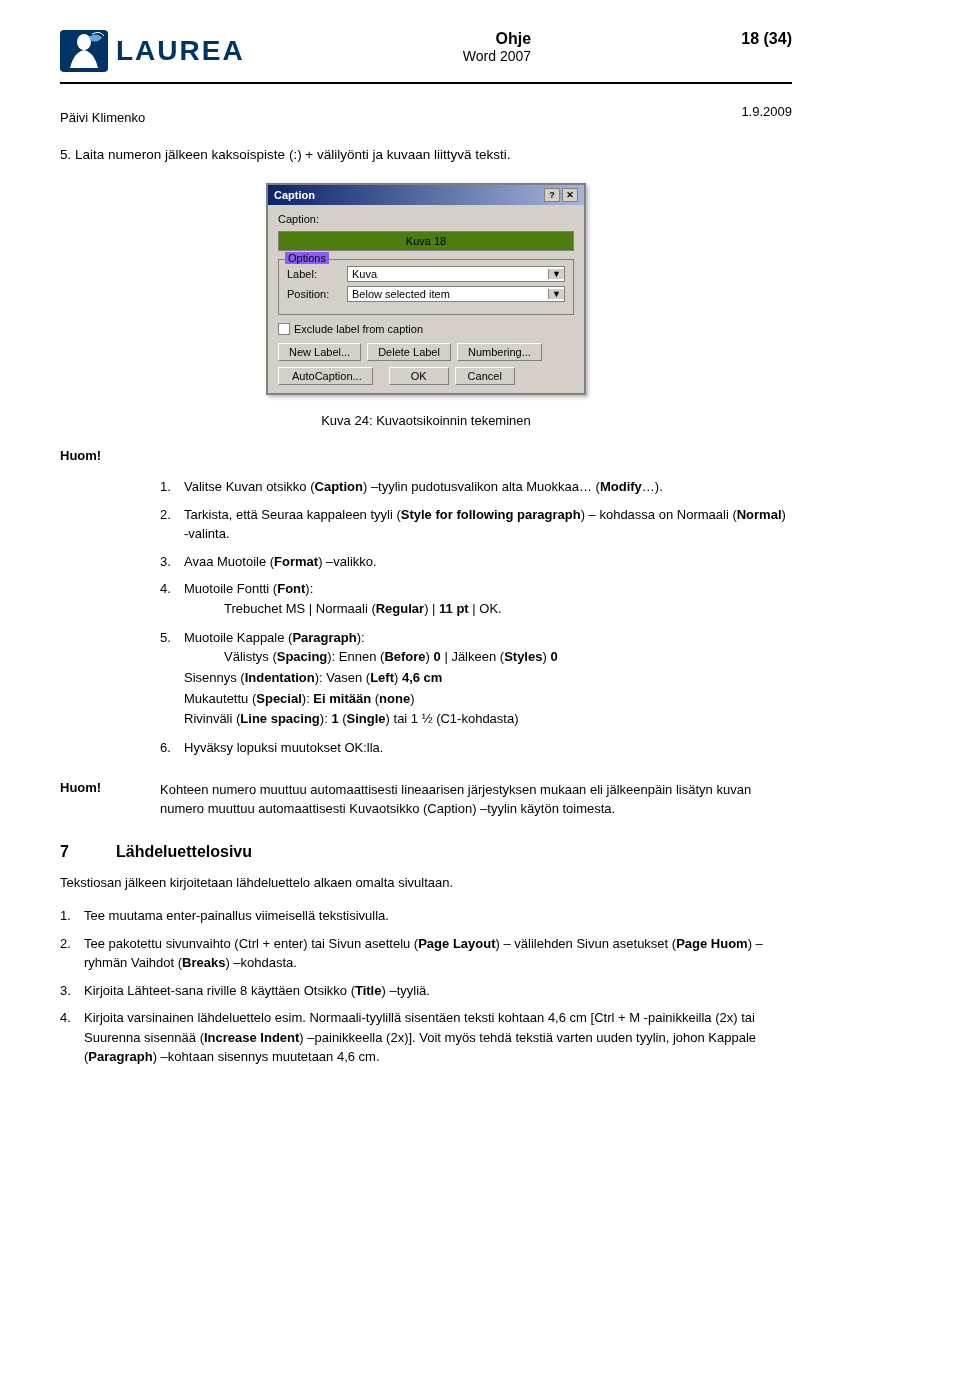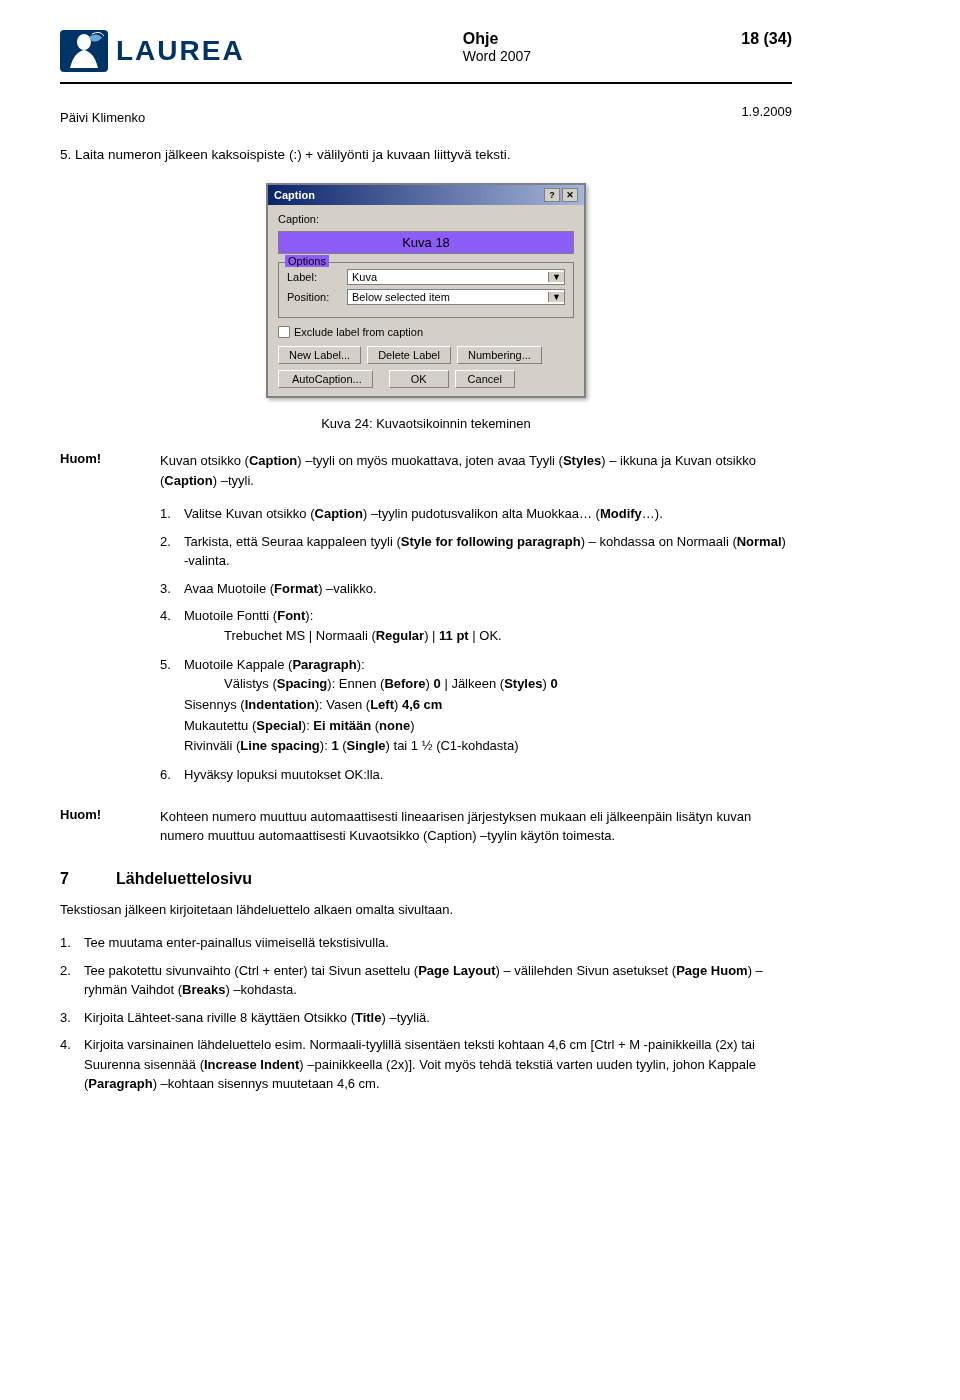--- a/index.html
+++ b/index.html
@@ -50,21 +50,21 @@
 
     .logo-text {
       font-size: 28px;
       font-weight: bold;
       color: #003366;
       letter-spacing: 2px;
       font-family: Arial, sans-serif;
     }
 
     .header-center {
-      text-align: left;
+      text-align: right;
       font-family: Arial, sans-serif;
       margin-left: 8px;
     }
 
     .header-center .doc-type {
       font-size: 16px;
       font-weight: bold;
     }
 
     .header-center .doc-sub {
@@ -156,24 +156,24 @@
       margin-bottom: 6px;
     }
 
     .dialog-field-label {
       font-size: 11px;
       min-width: 60px;
     }
 
     .dialog-input-wide {
       flex: 1;
-      background: #8b5cf6;
+      background: #4d7c0f;
       border: 1px solid #808080;
       padding: 2px 4px;
-      font-size: 13px;
+      font-size: 11px;
       text-align: center;
     }
 
     .dialog-group {
       border: 1px solid #808080;
       padding: 6px 8px 8px 8px;
       margin-bottom: 8px;
       position: relative;
     }
 
@@ -454,21 +454,20 @@
             <button class="dialog-btn" style="min-width:60px;">Cancel</button>
           </div>
         </div>
       </div>
     </div>
 
     <p class="figure-caption">Kuva 24: Kuvaotsikoinnin tekeminen</p>
 
     <div class="note-box">
       <span class="note-label">Huom!</span>
-      <span class="note-text">Kuvan otsikko (<strong>Caption</strong>) –tyyli on myös muokattava, joten avaa Tyyli (<strong>Styles</strong>) – ikkuna ja Kuvan otsikko (<strong>Caption</strong>) –tyyli.</span>
     </div>
 
     <div class="two-col-layout">
       <div class="left-col"></div>
       <div class="right-col">
         <ul class="numbered-list">
           <li class="numbered-item">
             <span class="num">1.</span>
             <span class="item-text">Valitse Kuvan otsikko (<strong>Caption</strong>) –tyylin pudotusvalikon alta Muokkaa… (<strong>Modify</strong>…).</span>
           </li>

